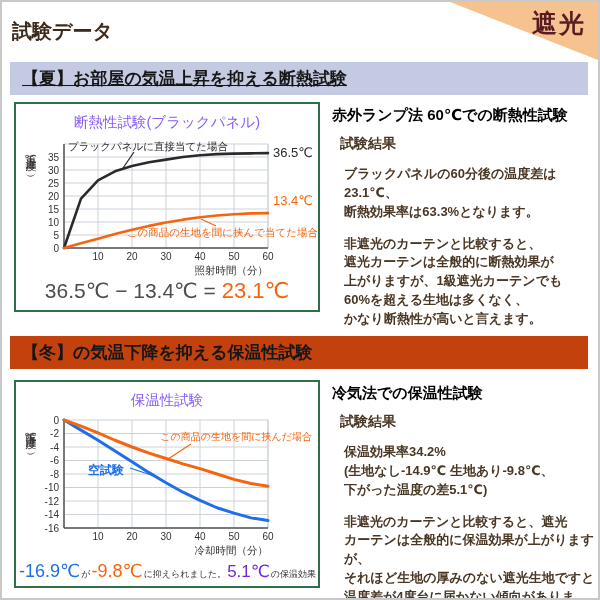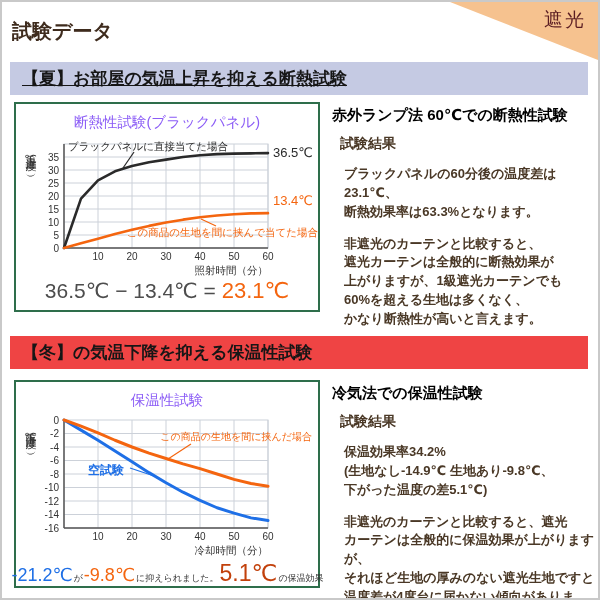--- a/index.html
+++ b/index.html
@@ -3,29 +3,29 @@
 <meta charset="utf-8">
 <style>
   html,body{margin:0;padding:0;background:#fff;}
   #page{position:relative;width:600px;height:600px;box-sizing:border-box;background:#ffffff;
         border:2px solid #c9c9c9;overflow:hidden;
         font-family:"Liberation Sans","DejaVu Sans",sans-serif;}
 
   
   .corner{position:absolute;top:0;right:0;width:148px;height:58px;background:#f6c28f;
           clip-path:polygon(0 0,100% 0,100% 100%);}
-  .corner-label{position:absolute;top:5px;right:12px;font-size:19px;font-weight:normal;
+  .corner-label{position:absolute;top:5px;right:12px;font-size:25px;font-weight:bold;
                 color:#5a1c22;letter-spacing:2px;}
 
   .page-title{position:absolute;left:10px;top:16px;font-size:20px;font-weight:bold;color:#3e2b1d;}
 
   .sec-header{position:absolute;left:8px;width:578px;height:33px;line-height:33px;
               padding-left:12px;box-sizing:border-box;font-size:17px;font-weight:bold;color:#161616;}
   #sec1-header{top:60px;background:#c5cae3;text-decoration:underline;}
-  #sec2-header{top:334px;background:#ef4444;}
+  #sec2-header{top:334px;background:#c2410c;}
 
   .chart-box{position:absolute;left:12px;width:306px;background:#fff;
              border:2px solid #2e6e4b;box-sizing:border-box;}
   #chart-box1{top:100px;height:210px;}
   #chart-box2{top:378px;height:208px;}
   .chart-title{position:absolute;left:0;right:0;top:9px;text-align:center;font-size:14.5px;color:#8b5cf6;}
   .ylab{position:absolute;left:7px;top:44px;writing-mode:vertical-rl;font-size:11px;color:#333;letter-spacing:1px;}
   svg.chart{position:absolute;left:0;}
   #chart1-svg{top:34px;}
   #chart2-svg{top:30px;}
@@ -38,21 +38,21 @@
 
   .eq{position:absolute;left:0;right:0;top:174px;text-align:center;color:#4d4d4d;
       font-size:21px;white-space:nowrap;}
   .eq .result{color:#f4650f;font-size:22px;}
 
   .summary{position:absolute;left:4px;right:2px;top:178px;display:flex;align-items:baseline;
            justify-content:center;white-space:nowrap;}
   .summary .blank{color:#1e6fe6;font-size:18px;}
   .summary .small{color:#333;font-size:9px;margin:0 1px;}
   .summary .product{color:#f4650f;font-size:18px;}
-  .summary .diff{color:#c2410c;font-size:23px;}
+  .summary .diff{color:#6d28d9;font-size:17px;}
 
   .result-col{position:absolute;left:330px;width:264px;color:#4a3826;}
   #result-col1{top:104px;}
   #result-col2{top:382px;}
   .result-heading{color:#000000;font-size:15px;font-weight:bold;margin:0 0 10px 0;}
   .result-label{font-size:14px;font-weight:bold;margin:0 0 12px 8px;}
   .result-p{font-size:13px;line-height:1.45;margin:0 0 13px 12px;white-space:pre-line;font-weight:bold;}
 </style>
 </head>
 <body>
@@ -170,21 +170,21 @@
         <text x="252" y="128" text-anchor="middle" font-size="10" fill="#333">60</text>
         <text x="252" y="142" text-anchor="end" font-size="10.5" fill="#333">冷却時間（分）</text>
         <polyline points="48,8 65,18.125 82,28.25 99,39.05 116,49.85 133,60.65 150,70.775 167,80.225 184,88.325 201,95.75 218,101.15 235,105.875 252,108.575" fill="none" stroke="#1e6fe6" stroke-width="3" stroke-linejoin="round" stroke-linecap="round"></polyline>
         <polyline points="48,8 65,14.075 82,20.825 99,28.25 116,35 133,41.075 150,46.475 167,51.875 184,56.6 201,62 218,67.4 235,71.45 252,74.15" fill="none" stroke="#f4650f" stroke-width="3" stroke-linejoin="round" stroke-linecap="round"></polyline>
         <line x1="175" y1="32" x2="152" y2="47" stroke="#f4650f" stroke-width="1.2"></line>
         <line x1="114" y1="56" x2="138" y2="64" stroke="#1e6fe6" stroke-width="1.2"></line>
       </svg>
     <div class="anno" id="anno2-orange">この商品の生地を間に挟んだ場合</div>
     <div class="anno" id="anno2-blue">空試験</div>
     <div class="summary">
-      <span class="blank">-21.2℃</span>
+      <span class="blank">-16.9℃</span>
       <span class="small">が</span>
       <span class="product">-9.8℃</span>
       <span class="small">に抑えられました。</span>
       <span class="diff">5.1℃</span>
       <span class="small">の保温効果</span>
     </div>
   </div>
 
   <div class="result-col" id="result-col2">
     <div class="result-heading">冷気法での保温性試験</div>

